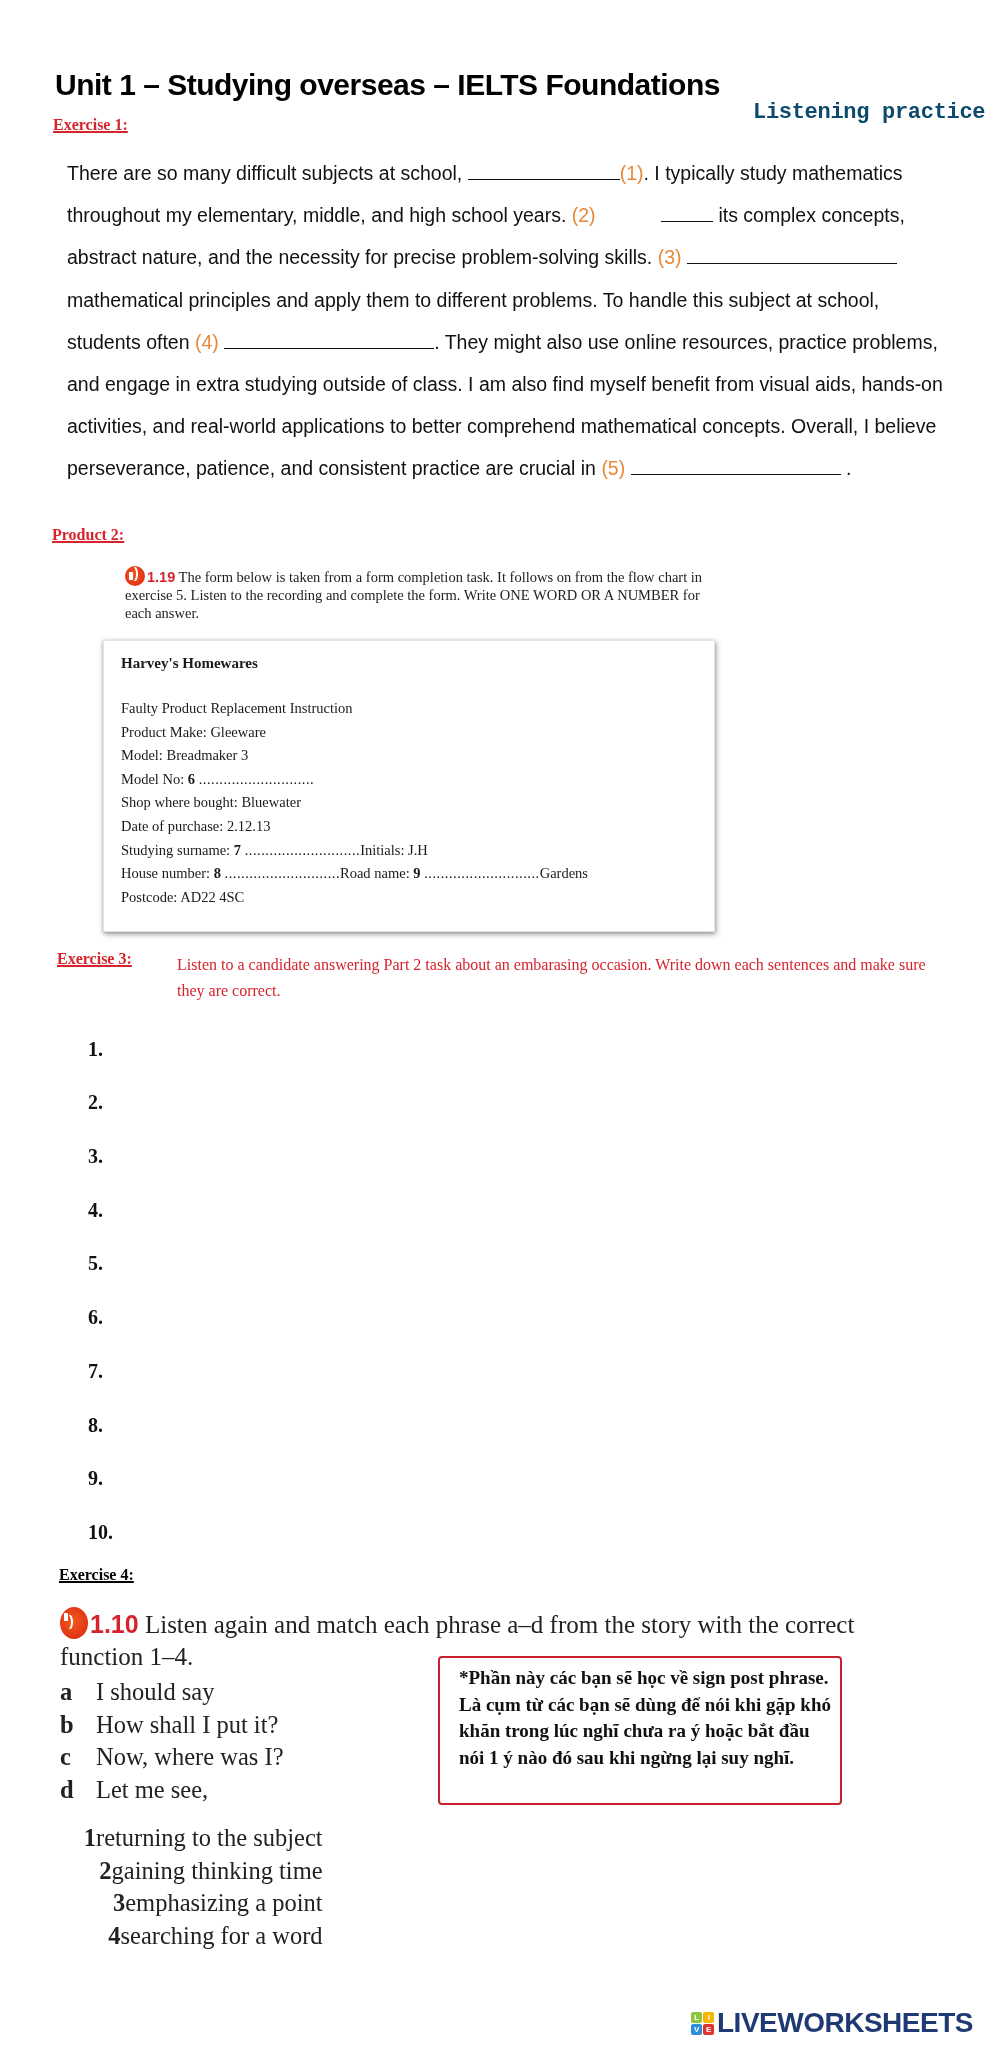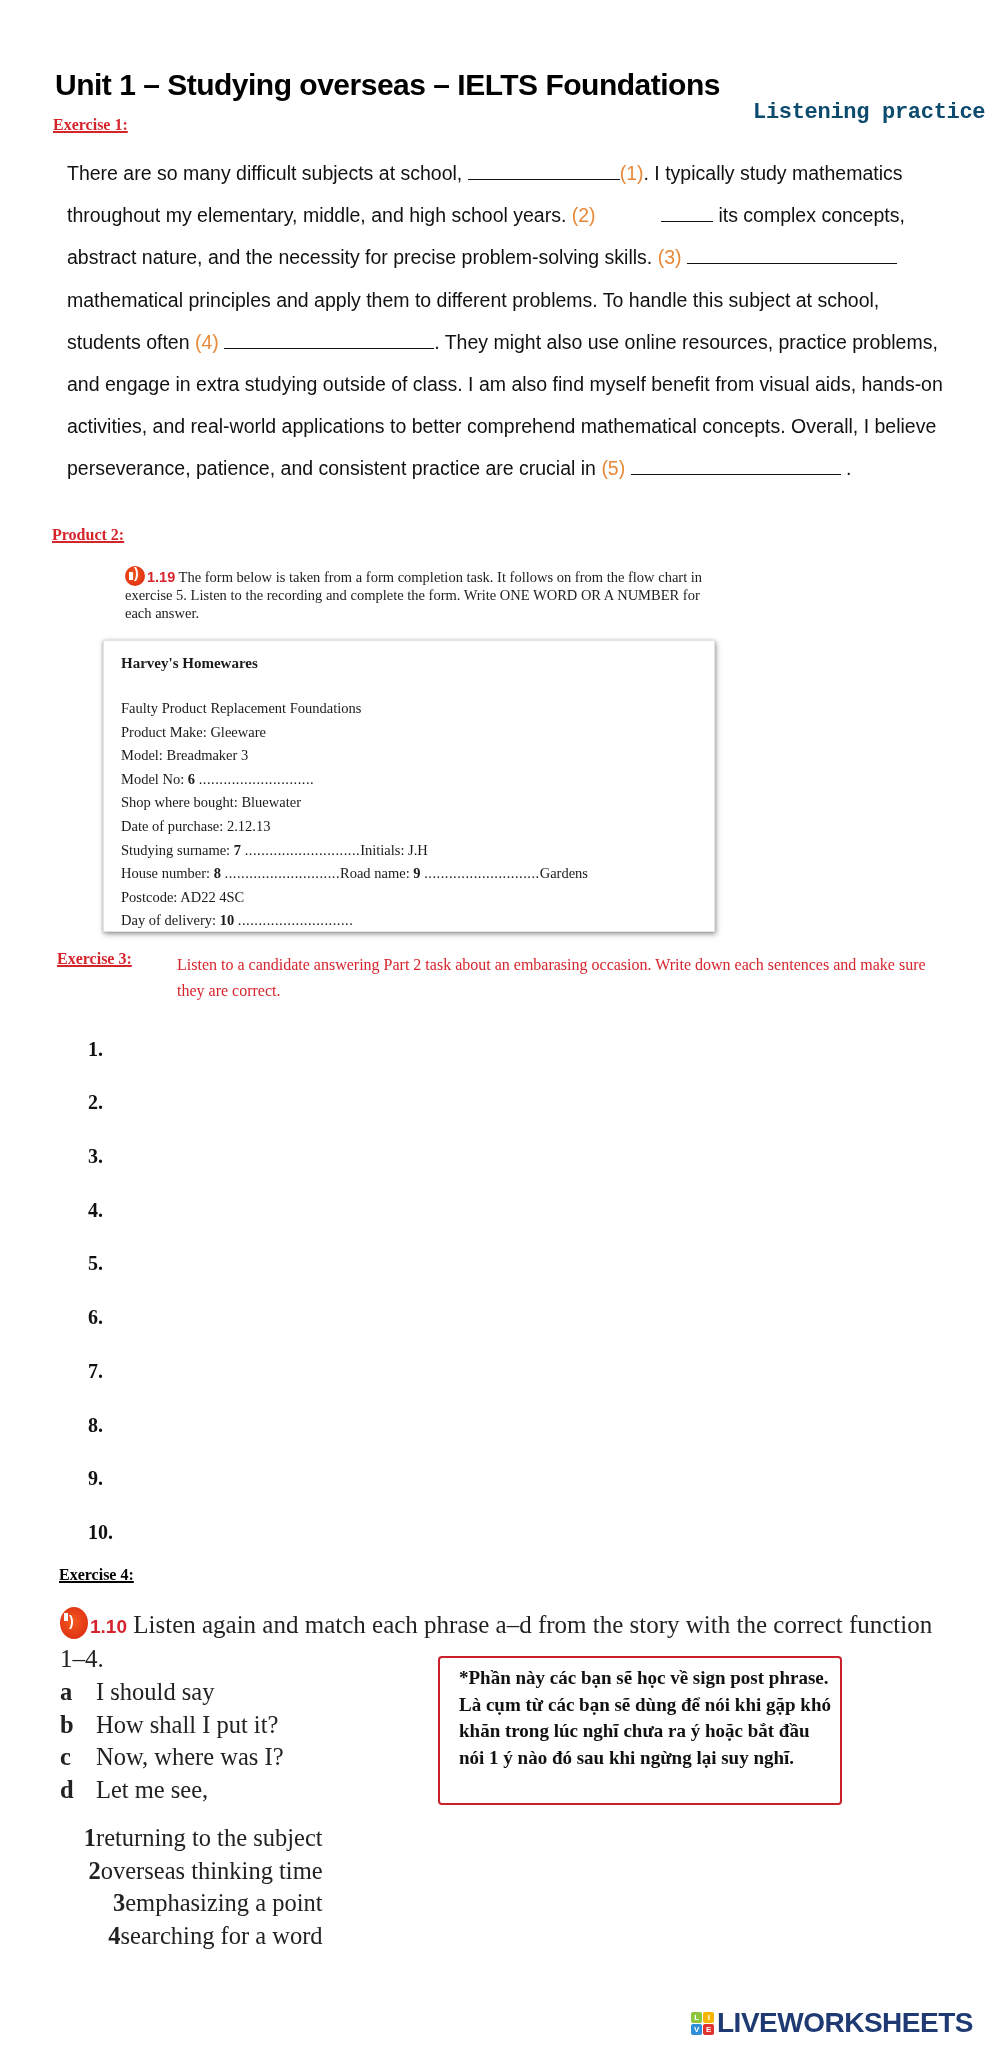--- a/index.html
+++ b/index.html
@@ -28,21 +28,21 @@
   .form-line { height: 23.6px; line-height: 23.6px; white-space: nowrap; }
   .form-line b { font-weight: bold; }
   .dots { letter-spacing: 0.5px; }
 
   .ex3-text { left: 177px; top: 952px; width: 760px; font-family: "Liberation Serif", serif; font-size: 16px; line-height: 26px; color: #d6242d; }
 
   .numlist { left: 88px; font-family: "Liberation Serif", serif; font-weight: bold; font-size: 20px; color: #111; }
 
   .big-instr { left: 60px; top: 1607px; width: 880px; font-family: "Liberation Serif", serif; font-size: 25px; line-height: 32px; color: #222; }
   .big-instr .audio-icon { width: 28px; height: 32px; vertical-align: -6px; border-radius: 50%; }
-  .big-instr .track { font-size: 19px; }
+  .big-instr .track { font-size: 25px; }
 
   .phrases { left: 60px; font-family: "Liberation Serif", serif; font-size: 24.5px; line-height: 32.5px; color: #222; }
   .phrases .lbl { display: inline-block; width: 36px; font-weight: bold; }
 
   .note { left: 438px; top: 1656px; width: 400px; height: 145px; border: 2px solid #c8202c; border-radius: 4px; background: #fff; }
   .note-text { position: absolute; left: 19px; top: 7px; width: 380px; font-family: "Liberation Serif", serif; font-weight: bold; font-size: 19px; line-height: 26.5px; color: #111; }
 
   .logo { left: 691px; top: 2007px; font-family: "Liberation Sans", sans-serif; font-weight: bold; font-size: 28px; color: #1f3a73; letter-spacing: -0.5px; display: flex; align-items: center; }
   .logo-grid { display: grid; grid-template-columns: 11px 11px; grid-template-rows: 11px 11px; gap: 1px; margin-right: 3px; }
   .logo-grid span { font-size: 8px; color: #fff; text-align: center; line-height: 11px; border-radius: 2px; }
@@ -63,38 +63,35 @@
 </div>
 
 <div class="abs ex-head" style="left:52px; top:526px;">Product 2:</div>
 <div class="abs instr">
   <span class="audio-icon"></span><span class="track">1.19</span><span> The form below is taken from a form completion task. It follows on from the flow chart in exercise 5. Listen to the recording and complete the form. Write ONE WORD OR A NUMBER for each answer.</span>
 </div>
 
 <div class="abs form">
   <div class="form-inner">
     <div class="form-title">Harvey's Homewares</div>
-    <div class="form-line">Faulty Product Replacement Foundations</div>
+    <div class="form-line">Faulty Product Replacement Instruction</div>
     <div class="form-line">Product Make: Gleeware</div>
     <div class="form-line">Model: Breadmaker 3</div>
     <div class="form-line">
       <span>Model No: </span><b>6</b> <span class="dots">............................</span>
     </div>
     <div class="form-line">Shop where bought: Bluewater</div>
     <div class="form-line">Date of purchase: 2.12.13</div>
     <div class="form-line">
       <span>Studying surname: </span><b>7</b> <span class="dots">............................</span><span>Initials: J.H</span>
     </div>
     <div class="form-line">
       <span>House number: </span><b>8</b> <span class="dots">............................</span><span>Road name: </span><b>9</b> <span class="dots">............................</span><span>Gardens</span>
     </div>
     <div class="form-line">Postcode: AD22 4SC</div>
-    <div class="form-line">
-      <span>Day of delivery: </span><b>10</b> <span class="dots">............................</span>
-    </div>
   </div>
 </div>
 
 <div class="abs ex-head" style="left:57px; top:950px;">Exercise 3:</div>
 <div class="abs ex3-text">Listen to a candidate answering Part 2 task about an embarasing occasion. Write down each sentences and make sure they are correct.</div>
 
 <div class="abs numlist" style="top:1038px;">1.</div>
 <div class="abs numlist" style="top:1091px;">2.</div>
 <div class="abs numlist" style="top:1145px;">3.</div>
 <div class="abs numlist" style="top:1199px;">4.</div>
@@ -112,21 +109,21 @@
 
 <div class="abs phrases" style="top:1676px;">
   <div><span class="lbl">a</span><span>I should say</span></div>
   <div><span class="lbl">b</span><span>How shall I put it?</span></div>
   <div><span class="lbl">c</span><span>Now, where was I?</span></div>
   <div><span class="lbl">d</span><span>Let me see,</span></div>
 </div>
 
 <div class="abs phrases" style="top:1822px;text-align:right;">
   <div><span class="lbl">1</span><span>returning to the subject</span></div>
-  <div><span class="lbl">2</span><span>overseas thinking time</span></div>
+  <div><span class="lbl">2</span><span>gaining thinking time</span></div>
   <div><span class="lbl">3</span><span>emphasizing a point</span></div>
   <div><span class="lbl">4</span><span>searching for a word</span></div>
 </div>
 
 <div class="abs note">
   <div class="note-text">*Phần này các bạn sẽ học về sign post phrase. Là cụm từ các bạn sẽ dùng để nói khi gặp khó khăn trong lúc nghĩ chưa ra ý hoặc bắt đầu nói 1 ý nào đó sau khi ngừng lại suy nghĩ.</div>
 </div>
 
 <div class="abs logo">
   <div class="logo-grid">

